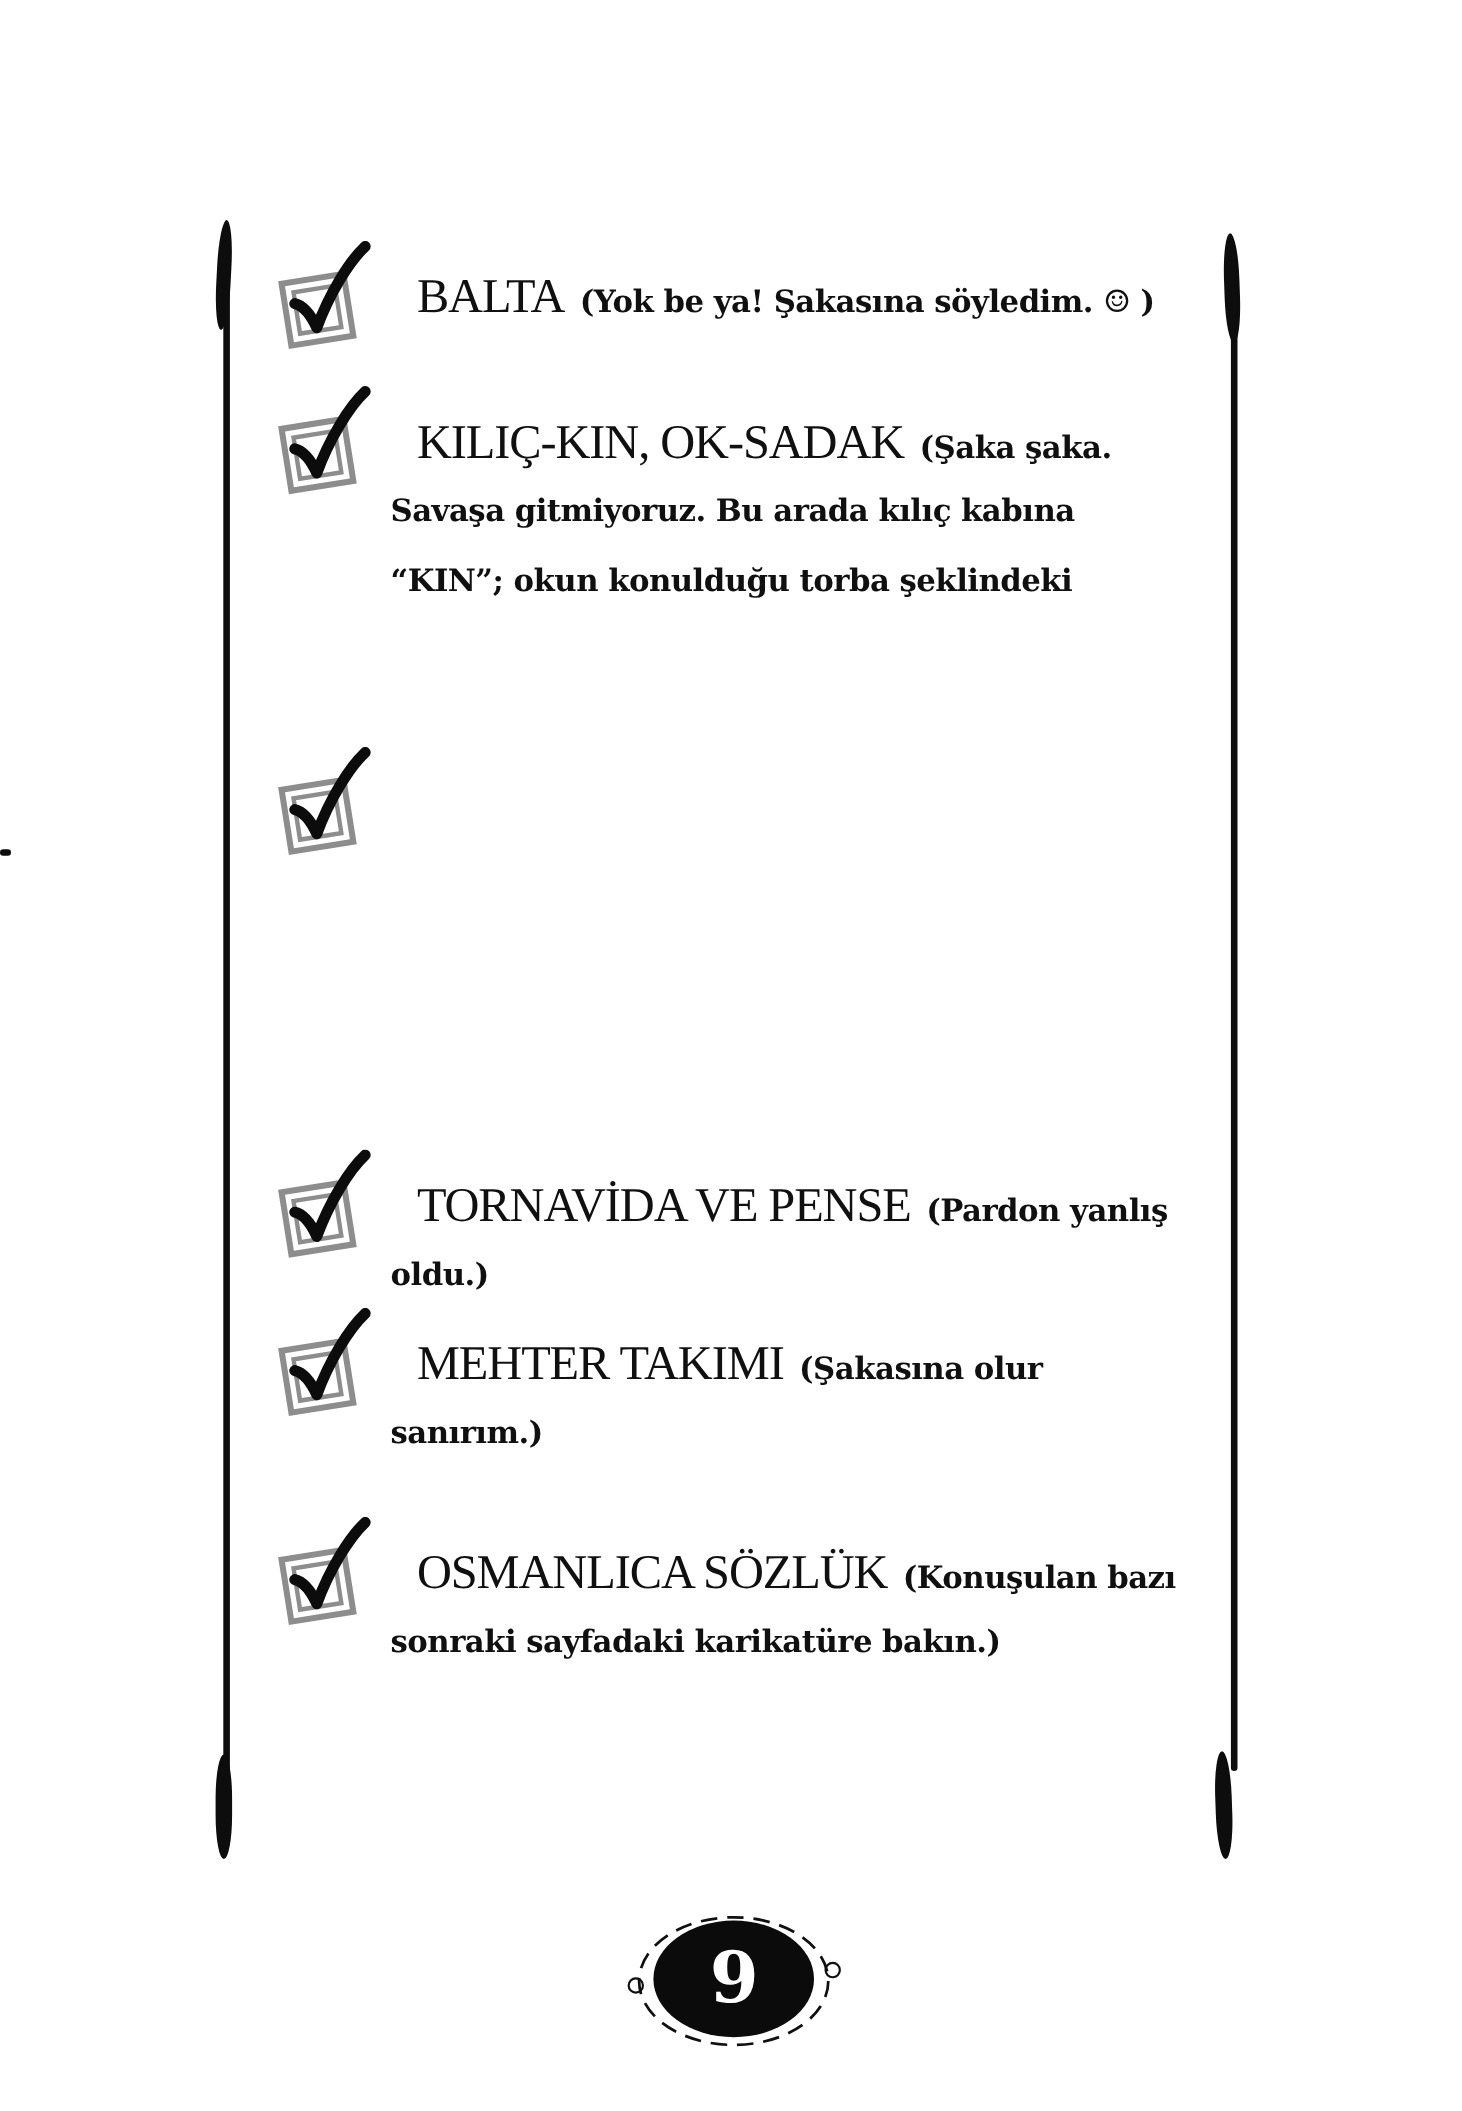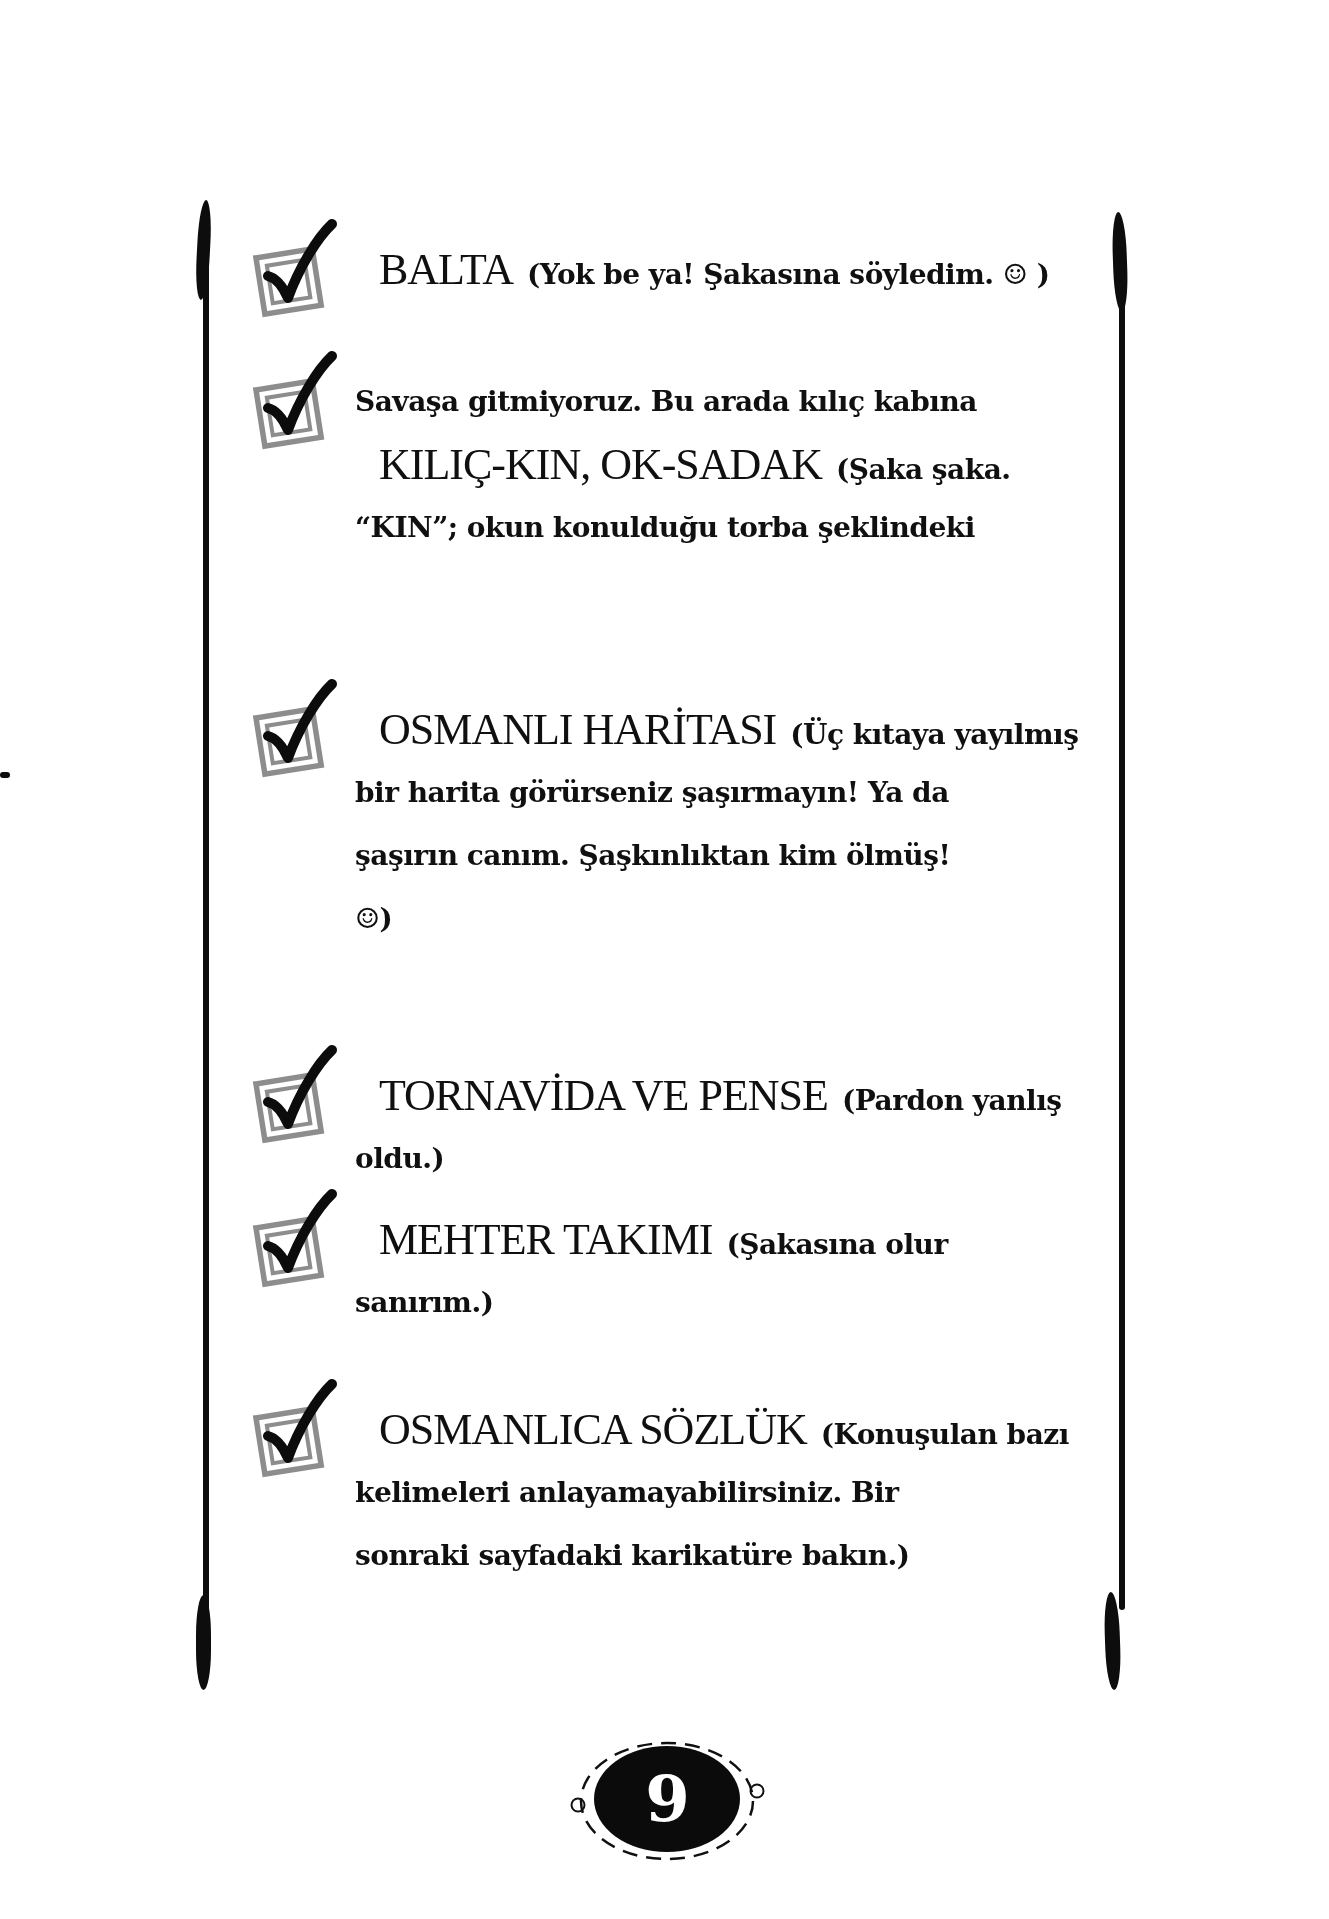--- a/index.html
+++ b/index.html
@@ -73,40 +73,34 @@
 
 <div class="item" style="top:370px;">
   <svg class="checkbox" viewBox="0 0 100 100">
     <g transform="rotate(-9 46 62)">
       <rect x="17" y="34" width="57" height="57" fill="none" stroke="#8d8d8d" stroke-width="5.5"></rect>
       <rect x="26.5" y="43.5" width="38" height="38" fill="none" stroke="#8d8d8d" stroke-width="4"></rect>
     </g>
     <path d="M25 57 C33 59 40 68 45 79 C56 49 74 19 89 5" fill="none" stroke="#0c0c0c" stroke-width="10" stroke-linecap="round" stroke-linejoin="round"></path>
   </svg>
   <div class="text">
+    <div class="line"><span class="title">KILIÇ-KIN, OK-SADAK</span><span class="comment">(Şaka şaka.</span></div>
     <div class="line comment">Savaşa gitmiyoruz. Bu arada kılıç kabına</div>
-    <div class="line"><span class="title">KILIÇ-KIN, OK-SADAK</span><span class="comment">(Şaka şaka.</span></div>
     <div class="line comment">“KIN”; okun konulduğu torba şeklindeki</div>
   </div>
 </div>
 
 <div class="item" style="top:698px;">
   <svg class="checkbox" viewBox="0 0 100 100">
     <g transform="rotate(-9 46 62)">
       <rect x="17" y="34" width="57" height="57" fill="none" stroke="#8d8d8d" stroke-width="5.5"></rect>
       <rect x="26.5" y="43.5" width="38" height="38" fill="none" stroke="#8d8d8d" stroke-width="4"></rect>
     </g>
     <path d="M25 57 C33 59 40 68 45 79 C56 49 74 19 89 5" fill="none" stroke="#0c0c0c" stroke-width="10" stroke-linecap="round" stroke-linejoin="round"></path>
   </svg>
-  <div class="text">
-    <div class="line"><span class="title">OSMANLI HARİTASI</span><span class="comment">(Üç kıtaya yayılmış</span></div>
-    <div class="line comment">bir harita görürseniz şaşırmayın! Ya da</div>
-    <div class="line comment">şaşırın canım. Şaşkınlıktan kim ölmüş!</div>
-    <div class="line comment">☺)</div>
-  </div>
 </div>
 
 <div class="item" style="top:1064px;">
   <svg class="checkbox" viewBox="0 0 100 100">
     <g transform="rotate(-9 46 62)">
       <rect x="17" y="34" width="57" height="57" fill="none" stroke="#8d8d8d" stroke-width="5.5"></rect>
       <rect x="26.5" y="43.5" width="38" height="38" fill="none" stroke="#8d8d8d" stroke-width="4"></rect>
     </g>
     <path d="M25 57 C33 59 40 68 45 79 C56 49 74 19 89 5" fill="none" stroke="#0c0c0c" stroke-width="10" stroke-linecap="round" stroke-linejoin="round"></path>
   </svg>
@@ -133,21 +127,20 @@
 <div class="item" style="top:1398px;">
   <svg class="checkbox" viewBox="0 0 100 100">
     <g transform="rotate(-9 46 62)">
       <rect x="17" y="34" width="57" height="57" fill="none" stroke="#8d8d8d" stroke-width="5.5"></rect>
       <rect x="26.5" y="43.5" width="38" height="38" fill="none" stroke="#8d8d8d" stroke-width="4"></rect>
     </g>
     <path d="M25 57 C33 59 40 68 45 79 C56 49 74 19 89 5" fill="none" stroke="#0c0c0c" stroke-width="10" stroke-linecap="round" stroke-linejoin="round"></path>
   </svg>
   <div class="text">
     <div class="line"><span class="title">OSMANLICA SÖZLÜK</span><span class="comment">(Konuşulan bazı</span></div>
-    <div class="line comment">kelimeleri anlayamayabilirsiniz. Bir</div>
     <div class="line comment">sonraki sayfadaki karikatüre bakın.)</div>
   </div>
 </div>
 
 <svg class="badge-svg" viewBox="0 0 195 140">
   <ellipse cx="97" cy="66" rx="86" ry="58" fill="none" stroke="#101010" stroke-width="2.5" stroke-dasharray="15 9"></ellipse>
   <circle cx="8" cy="70" r="6.5" fill="none" stroke="#101010" stroke-width="2"></circle>
   <circle cx="187" cy="56" r="6.5" fill="none" stroke="#101010" stroke-width="2"></circle>
   <ellipse cx="97" cy="64" rx="73" ry="53" fill="#0b0b0b"></ellipse>
 </svg>

